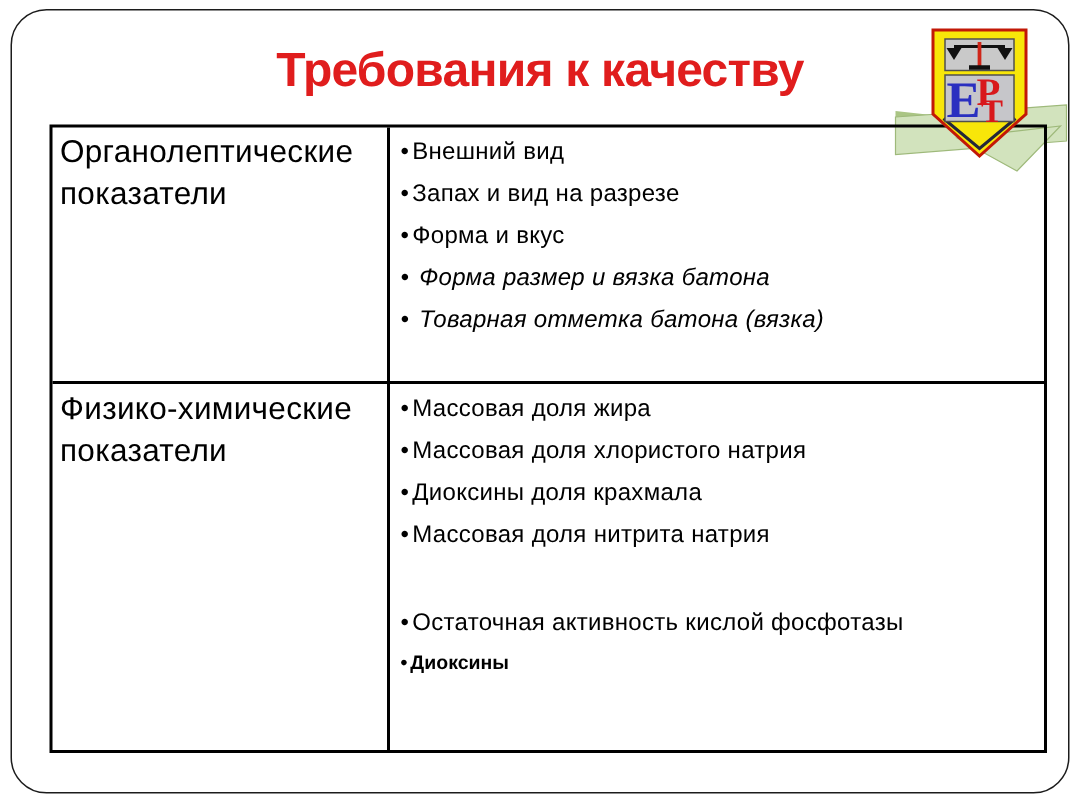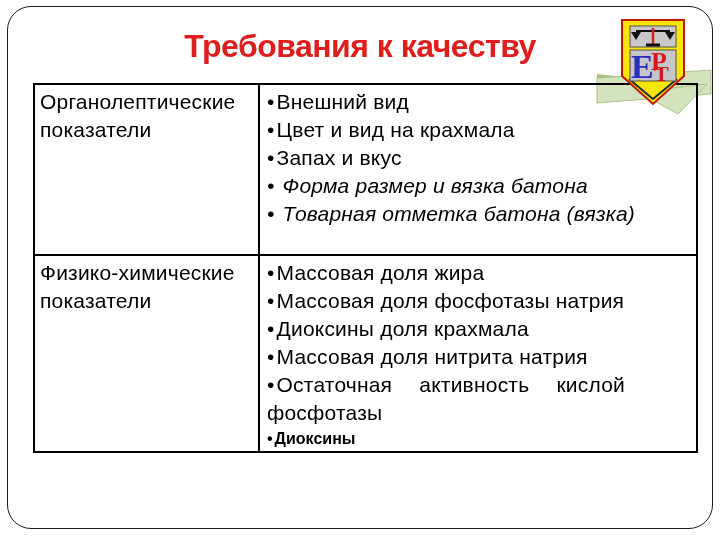--- a/index.html
+++ b/index.html
@@ -4,35 +4,35 @@
 <style>
   html,body{margin:0;padding:0;background:#ffffff;}
   .slide{position:relative;width:720px;height:540px;background:#ffffff;overflow:hidden;
          font-family:"Liberation Sans","DejaVu Sans",sans-serif;color:#000;}
   .frame{position:absolute;left:7px;top:6px;width:704px;height:521px;
          border:1.5px solid #1c1c1c;border-radius:24px;z-index:0;}
   .title{position:absolute;left:0;top:27px;width:720px;text-align:center;
          font-size:32px;line-height:38px;font-weight:bold;color:#e01d1d;z-index:2;letter-spacing:-0.5px;}
   .arrow-svg{position:absolute;left:590px;top:58px;width:128px;height:60px;z-index:1;}
   .crest-svg{position:absolute;left:588px;top:14px;width:132px;height:102px;z-index:3;}
-  .qtable{position:absolute;left:33px;top:83px;width:665px;height:370px;
+  .qtable{position:absolute;left:33px;top:83px;width:665px;height:419px;
           border:2px solid #000;box-sizing:border-box;display:grid;
           grid-template-columns:225px 1fr;grid-template-rows:171px 1fr;
           background:transparent;z-index:2;}
   .cell{box-sizing:border-box;font-size:21px;line-height:28px;letter-spacing:0.2px;}
   .cat{border-right:2px solid #000;padding:3px 2px 0 5px;}
   .r1{border-bottom:2px solid #000;}
   .items{padding:3px 6px 0 7px;}
   .items ul{margin:0;padding:0;list-style:none;}
-  .items li{font-size:21px;line-height:28px;letter-spacing:0.2px;}
+  .items li{font-size:16px;line-height:28px;letter-spacing:0.2px;}
   .items li::before{content:"•";margin-right:2px;}
   .items li.sp::before{content:"• ";}
   .items li.italic{font-style:italic;}
-  .items li.wrap{width:358px;text-align:justify;}
-  .items li.small{font-size:16px;font-weight:bold;line-height:24px;letter-spacing:0;}
+  .items li.wrap{width:358px;text-align:justify;margin-top:31px;}
+  .items li.small{font-size:13px;font-weight:bold;line-height:24px;letter-spacing:0;}
 </style>
 </head>
 <body>
 
 <div class="slide">
 
   <div class="frame"></div>
 
   <div class="title">Требования к качеству</div>
 
@@ -40,31 +40,31 @@
     <polygon points="597,74 633,78 597,81" fill="#aac584"></polygon>
     <polygon points="597,78 711,70 711,94 597,103" fill="#d2e3bd" stroke="#9eb97a" stroke-width="0.8"></polygon>
     <polygon points="638,92 707,84 678,114" fill="#d2e3bd" stroke="#9eb97a" stroke-width="0.8"></polygon>
   </svg>
 
   <div class="qtable">
     <div class="cell cat r1">Органолептические показатели</div>
     <div class="cell items r1">
       <ul>
         <li>Внешний вид</li>
-        <li>Цвет и вид на крахмала</li>
-        <li>Запах и вкус</li>
+        <li>Запах и вид на разрезе</li>
+        <li>Форма и вкус</li>
         <li class="italic sp">Форма размер и вязка батона</li>
         <li class="italic sp">Товарная отметка батона (вязка)</li>
       </ul>
     </div>
     <div class="cell cat">Физико-химические показатели</div>
     <div class="cell items">
       <ul>
         <li>Массовая доля жира</li>
-        <li>Массовая доля фосфотазы натрия</li>
+        <li>Массовая доля хлористого натрия</li>
         <li>Диоксины доля крахмала</li>
         <li>Массовая доля нитрита натрия</li>
         <li class="wrap">Остаточная активность кислой фосфотазы</li>
         <li class="small">Диоксины</li>
       </ul>
     </div>
   </div>
 
   <svg class="crest-svg" viewBox="588 14 132 102">
     <path d="M622,20 L684,20 L684,76 L653,104 L622,76 Z" fill="#f8e609" stroke="#c21807" stroke-width="2"></path>

